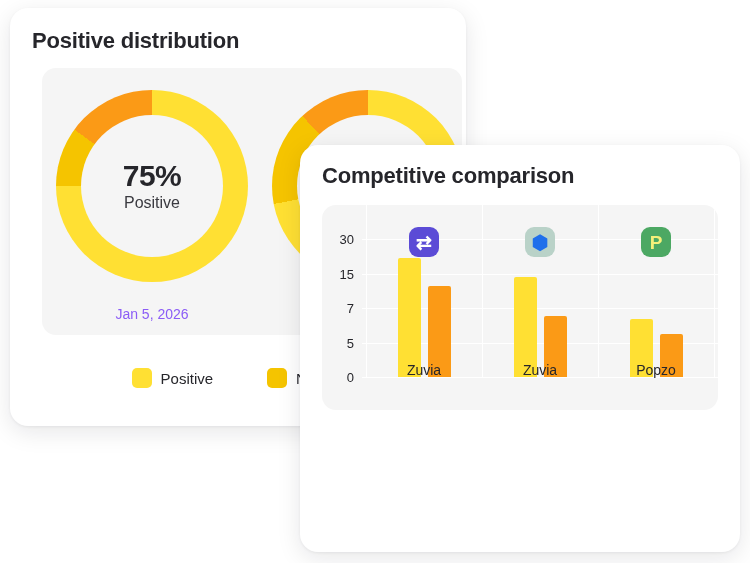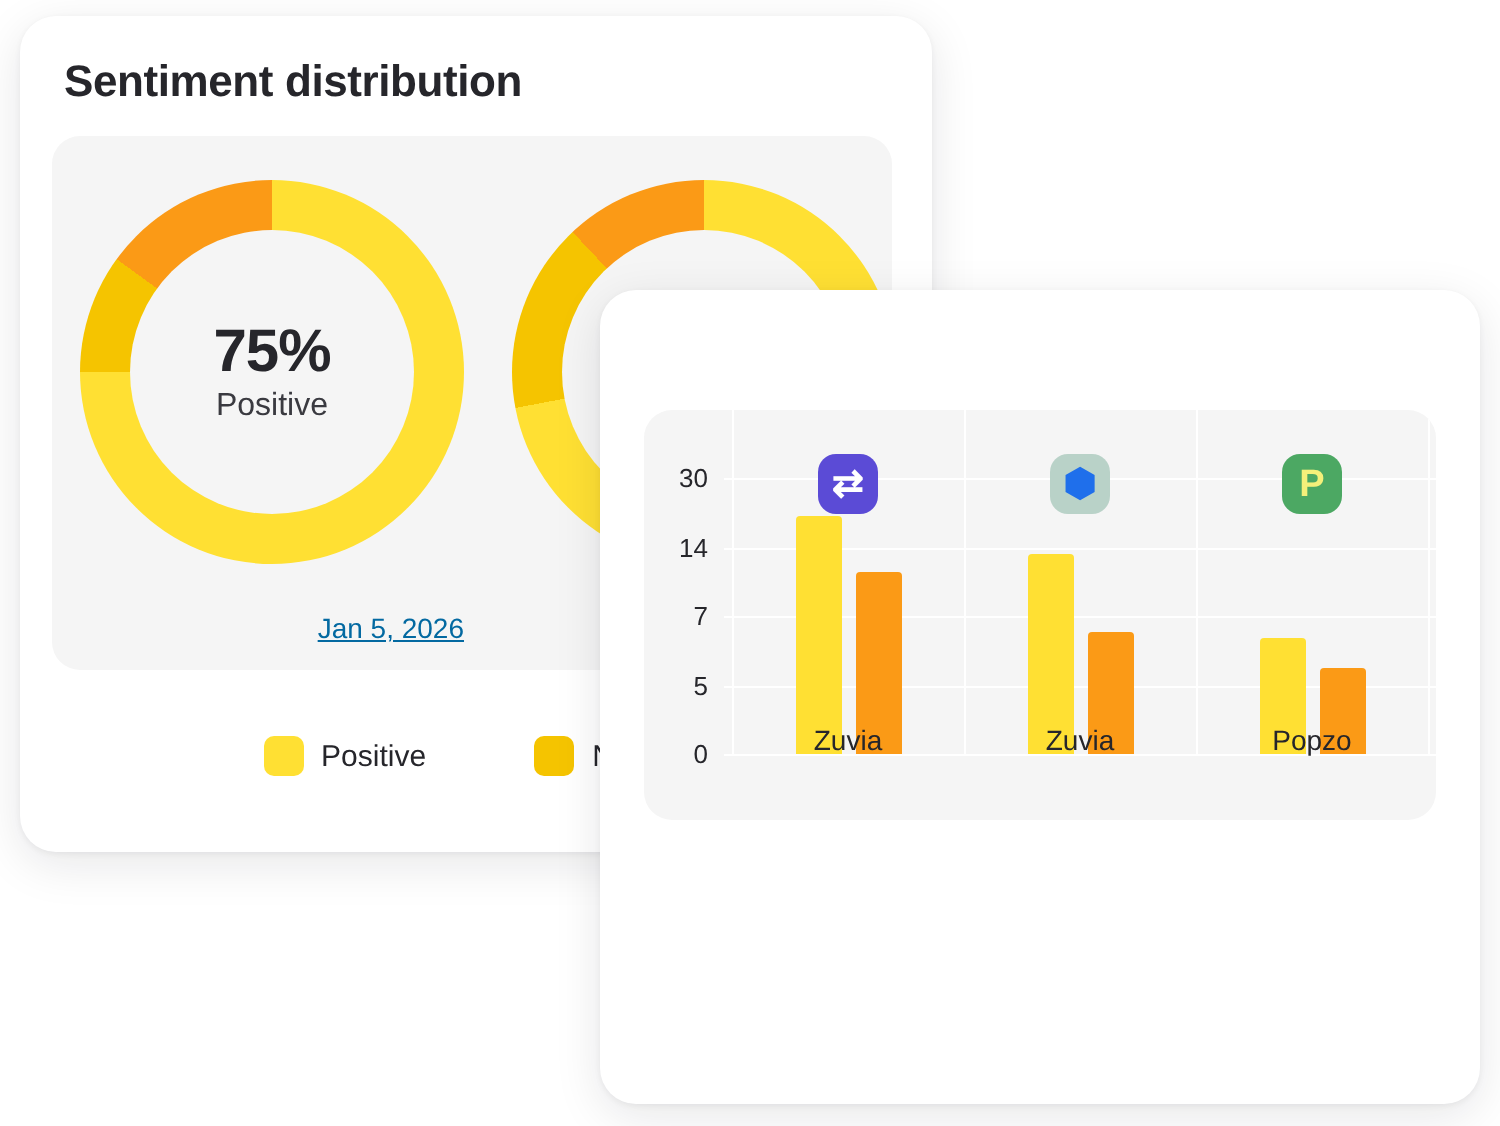--- a/index.html
+++ b/index.html
@@ -54,21 +54,21 @@
     left: 22px;
     top: 18px;
   }
 
   .panel {
     position: absolute;
     background: #f5f5f5;
     border-radius: 14px;
   }
   #sentiment-panel {
-    left: 16px;
+    left: 32px;
     top: 60px;
     width: 420px;
     height: 267px;
     overflow: hidden;
   }
   #chart-panel {
     left: 22px;
     top: 60px;
     width: 396px;
     height: 205px;
@@ -107,23 +107,22 @@
     letter-spacing: -0.5px;
   }
   .donut-sub {
     font-size: 16px;
     color: #3a3a40;
     margin-top: 2px;
   }
   .donut-date {
     position: absolute;
     font-size: 14px;
-    color: #0369a1;
-    text-align: right;
-    text-decoration: underline;
+    color: #8b5cf6;
+    text-align: center;
   }
 
   
   .legend {
     position: absolute;
     display: flex;
     align-items: center;
   }
   .legend-item {
     display: flex;
@@ -209,21 +208,21 @@
     font-size: 19px;
     font-weight: 700;
     line-height: 1;
   }
 </style>
 </head>
 <body>
 
 <div class="card" id="sentiment-card">
 
-  <div class="card-title">Sentiment distribution</div>
+  <div class="card-title">Positive distribution</div>
 
   <div class="panel" id="sentiment-panel">
 
     <div class="donut-wrap" id="donut-1" style="left: 14px; top: 22px; width: 192px; height: 192px;">
       <div class="donut" id="donut-1-ring" style="width: 192px; height: 192px; background: conic-gradient(rgb(255, 224, 51) 0deg, rgb(255, 224, 51) 270deg, rgb(245, 196, 0) 270deg, rgb(245, 196, 0) 306deg, rgb(251, 154, 22) 306deg, rgb(251, 154, 22) 360deg);"></div>
       <div class="donut-hole" style="width: 142px; height: 142px;"></div>
       <div class="donut-center">
         <div class="donut-pct">75%</div>
         <div class="donut-sub">Positive</div>
       </div>
@@ -244,31 +243,32 @@
     </div>
     <div class="legend-item">
       <span class="swatch" id="sw-neu" style="background: rgb(245, 196, 0);"></span>
       <span class="legend-label">Neutral</span>
     </div>
   </div>
 </div>
 
 <div class="card" id="comparison-card">
 
+  <div class="card-title">Competitive comparison</div>
 
   <div class="panel" id="chart-panel">
     <div id="plot">
         <div class="gridline-h" style="top: 172px;"></div>
         <div class="ytick" style="top: 172px;">0</div>
         <div class="gridline-h" style="top: 137.581px;"></div>
         <div class="ytick" style="top: 137.581px;">5</div>
         <div class="gridline-h" style="top: 103.163px;"></div>
         <div class="ytick" style="top: 103.163px;">7</div>
         <div class="gridline-h" style="top: 68.7442px;"></div>
-        <div class="ytick" style="top: 68.7442px;">14</div>
+        <div class="ytick" style="top: 68.7442px;">15</div>
         <div class="gridline-h" style="top: 34.3256px;"></div>
         <div class="ytick" style="top: 34.3256px;">30</div>
         <div class="gridline-v" style="left: 44px; height: 172px;"></div>
         <div class="gridline-v" style="left: 160px; height: 172px;"></div>
         <div class="gridline-v" style="left: 276px; height: 172px;"></div>
         <div class="gridline-v" style="left: 392px; height: 172px;"></div>
         <div class="bars" style="left: 76px; top: 0px; height: 172px;">
           <div class="bar" style="height: 119.088px; background: rgb(255, 224, 51);"></div>
           <div class="bar" style="height: 90.8651px; background: rgb(251, 154, 22);"></div>
         </div>

